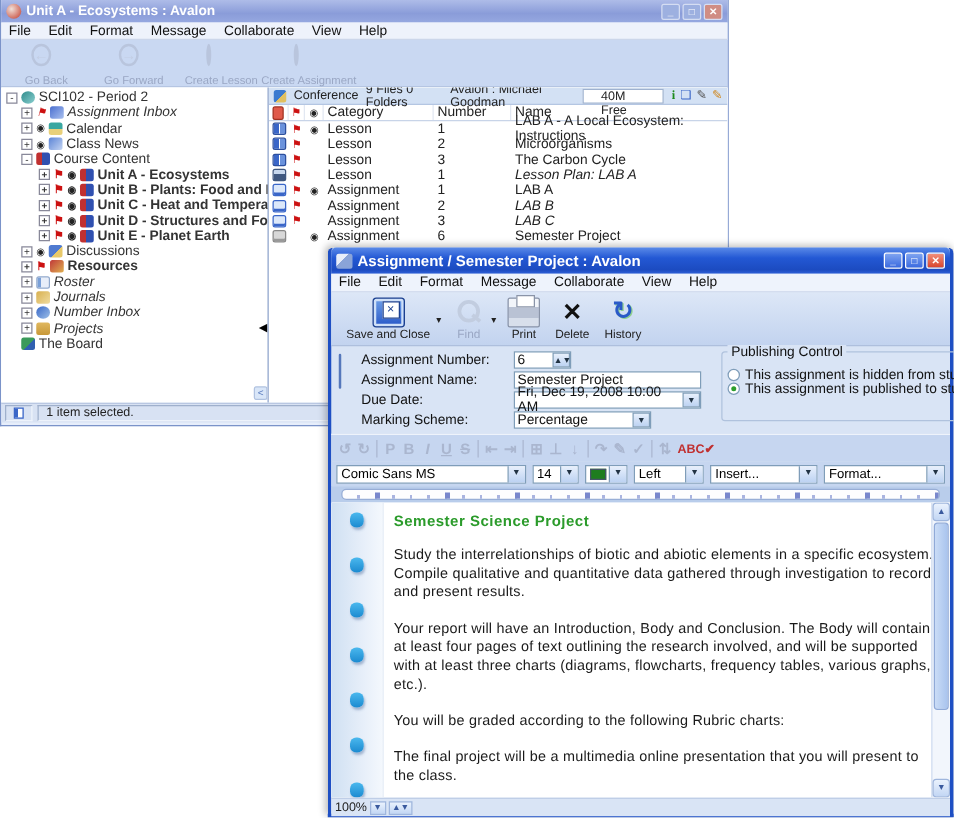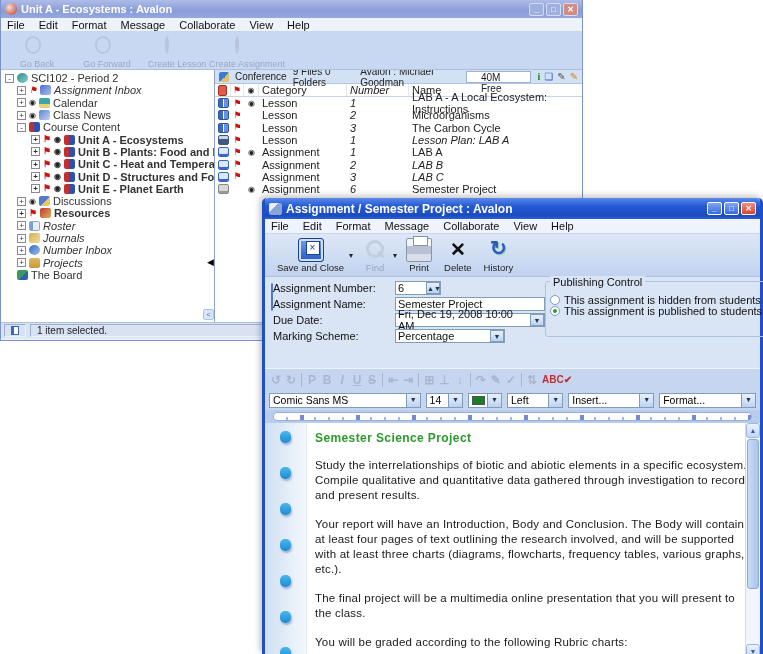--- a/index.html
+++ b/index.html
@@ -63,21 +63,21 @@
   .ico-info { color:#1c8a1c; font-weight:bold; font-family:"Liberation Serif",serif; }
   .ico-folders { color:#3a66c8; }
   .ico-pencil { color:#555; }
   .ico-quill { color:#d08820; }
   #tblhead { height:13px; display:flex; align-items:center; font-size:11px; color:#222; border-bottom:1px solid #c8d4e8; }
   #tblhead .hc, .rowc { border-right:1px solid #e2e8f2; height:100%; display:flex; align-items:center; padding:0 3px; }
   .cell-ic { width:16px; flex:none; justify-content:center; }
   .cell-flag { width:13px; flex:none; justify-content:center; }
   .cell-eye { width:15px; flex:none; justify-content:center; }
   .cell-cat { width:88px; flex:none; }
-  .cell-num { width:62px; flex:none;font-style:italic; }
+  .cell-num { width:62px; flex:none; }
   .cell-name { flex:1; border-right:none !important; }
   .drow { height:12.3px; display:flex; align-items:center; font-size:11px; color:#222; }
   .drow .rowc { border-right:none; }
   .hicon-clip { width:9px; height:11px; background:#e05a4a; border:1px solid #a03020; border-radius:2px; }
 
   #backstatus { height:16px; background:#d8e2f3; border-top:1px solid #aebfdd; display:flex; align-items:center; gap:4px; padding:1px 3px; font-size:10px; color:#222; }
   .sunk { border:1px solid; border-color:#9fb0cc #eef3fb #eef3fb #9fb0cc; height:13px; display:flex; align-items:center; padding:0 6px; }
   #statico { width:22px; justify-content:center; }
   #statico .mini { width:12px; height:9px; background:linear-gradient(90deg,#3a66c8 40%,#fff 40%); border:1px solid #3a66c8; }
   #statmain { flex:1; }
@@ -97,21 +97,21 @@
   .tb-save::after { content:"×"; position:absolute; left:7px; top:2px; color:#1c408f; background:#fff; width:12px; height:12px; line-height:11px; text-align:center; font-size:10px; border:1px solid #1c408f; }
   .tb-find { }
   .tb-find::before { content:""; position:absolute; left:4px; top:2px; width:12px; height:12px; border:3px solid #c2cde0; border-radius:50%; }
   .tb-find::after { content:""; position:absolute; left:15px; top:15px; width:8px; height:3px; background:#c2cde0; transform:rotate(40deg); }
   .tb-print { background:linear-gradient(#f2f5fa 30%,#b9c2d4 30% 70%,#d8dfeb 70%); border:1px solid #8a94a8; border-radius:2px; }
   .tb-print::before { content:""; position:absolute; left:6px; top:-3px; width:13px; height:8px; background:#fff; border:1px solid #8a94a8; }
   .tb-delete::after { content:"✕"; position:absolute; left:0; top:0; width:100%; text-align:center; font-size:19px; font-weight:bold; color:#111; }
   .tb-history::after { content:"↻"; position:absolute; left:0; top:-2px; width:100%; text-align:center; font-size:20px; font-weight:bold; color:#2a5ac8; text-shadow:1px 1px 0 #8fd08f; }
   .ddarrow { font-size:8px; color:#222; align-self:center; margin:0 1px; }
 
-  #formrow { height:91px; display:flex; padding:4px 6px 0; gap:0; }
+  #formrow { height:70px; display:flex; padding:4px 6px 0; gap:16px; }
   #formico { width:30px; height:28px; background:linear-gradient(135deg,#cfe0f6,#7fa0d8); border:1px solid #5577bb; border-radius:3px; margin-top:2px; }
   #fields { display:grid; grid-template-columns:118px auto; row-gap:2px; column-gap:4px; font-size:11px; color:#111; align-content:start; }
   .fld { height:14px; line-height:14px; }
   .inputbox { background:#fff; border:1px solid #7f9db9; height:14px; font-size:11px; padding:0 2px; display:flex; align-items:center; }
   .combo { position:relative; padding-right:16px; }
   .combo .cbtn, .spin { position:absolute; right:0; top:0; width:14px; height:12px; background:linear-gradient(#e8f0fc,#bcd2f2); border:1px solid #7f9db9; color:#234; font-size:7px; text-align:center; line-height:11px; }
   .w-num { width:46px; } .w-name { width:150px; } .w-due { width:150px; } .w-mark { width:110px; }
   #pubgroup { margin-left:auto; margin-right:2px; width:236px; border:1px solid #b0c2dd; border-radius:3px; padding:2px 4px; font-size:11px; color:#111; height:56px; }
   #pubtitle { position:relative; top:-8px; background:#d9e4f5; display:inline-block; padding:0 3px; font-size:11px; }
   .radiorow { display:flex; align-items:center; gap:4px; margin-top:-4px; height:15px; white-space:nowrap; }
@@ -595,22 +595,22 @@
         <span class="pill"></span>
         <span class="pill"></span>
         <span class="pill"></span>
     </div>
     <div id="doc">
       <div id="dochead">Semester Science Project</div>
       <div>
 
       <p>Study the interrelationships of biotic and abiotic elements in a specific ecosystem. Compile qualitative and quantitative data gathered through investigation to record and present results.</p>
           <p>Your report will have an Introduction, Body and Conclusion. The Body will contain at least four pages of text outlining the research involved, and will be supported with at least three charts (diagrams, flowcharts, frequency tables, various graphs, etc.).</p>
+          <p>You will be graded according to the following Rubric charts:</p>
           <p>The final project will be a multimedia online presentation that you will present to the class.</p>
-          <p>You will be graded according to the following Rubric charts:</p>
         </div>
 
     </div>
     <div id="vscroll">
       <span class="sarrow">▲</span>
       <span id="sthumb"></span>
       <span id="sspacer"></span>
       <span class="sarrow">▼</span>
     </div>
   </div>

